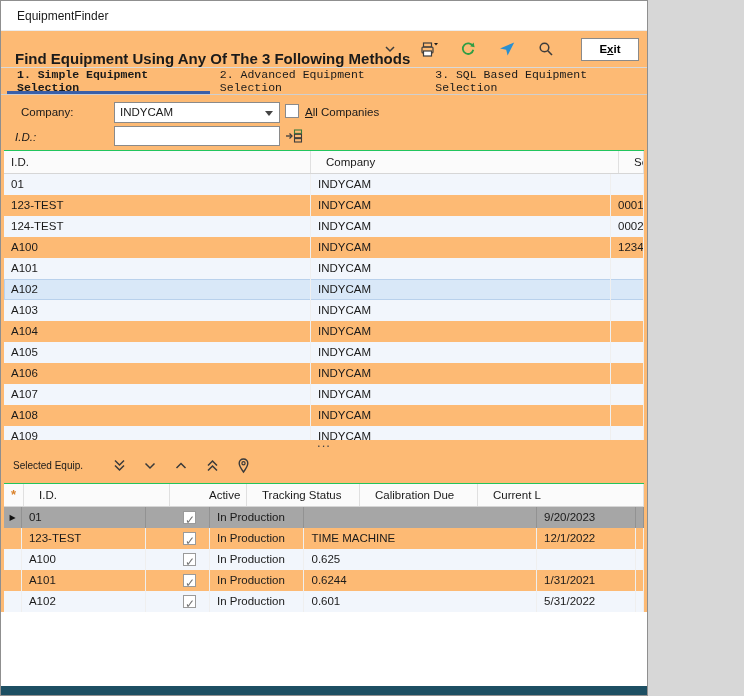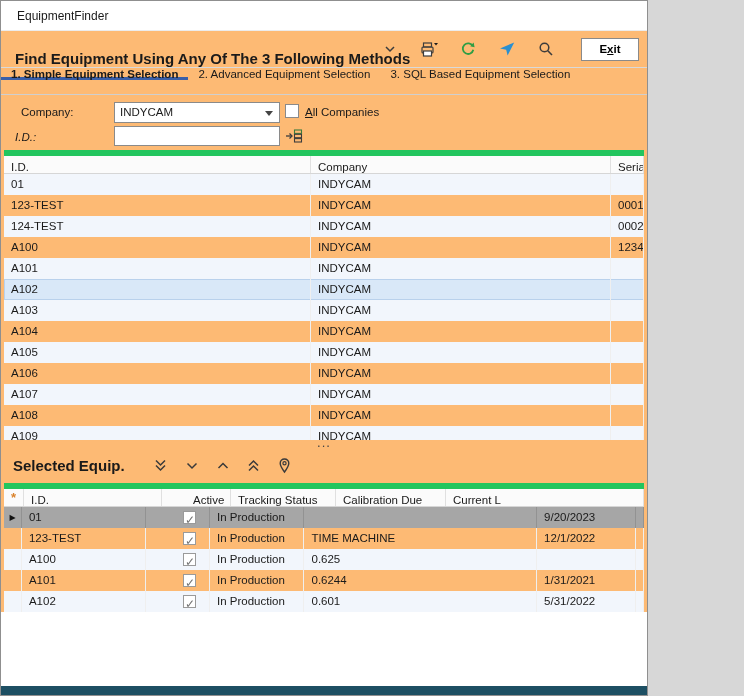--- a/index.html
+++ b/index.html
@@ -17,50 +17,50 @@
   
   .titlebar { flex:0 0 30px; display:flex; align-items:center; padding-left:16px; font-size:12px; border-bottom:1px solid #ececec; background:#fff; }
   
   .header { flex:0 0 37px; position:relative; display:flex; align-items:flex-end; border-bottom:1px solid #d9d9d9; }
   .header-title { margin-left:14px; font-size:15px; font-weight:bold; }
   .toolbar { position:absolute; right:8px; top:0; height:100%; display:flex; align-items:center; gap:15px; }
   .tbtn { width:24px; height:24px; display:flex; align-items:center; justify-content:center; cursor:pointer; }
   .exit-btn { width:58px; height:23px; border:1px solid #8a8a8a; background:#fff; font-size:11.5px; font-weight:bold; margin-left:8px; font-family:inherit; cursor:pointer; }
   .mn { text-decoration:underline; }
   
-  .tabs { flex:0 0 27px; display:flex; align-items:flex-start; border-bottom:1px solid #cfcfcf; }
+  .tabs { flex:0 0 27px; display:flex; align-items:flex-start; padding-left:6px; border-bottom:1px solid #cfcfcf;font-family:Liberation Mono, monospace; }
   .tab { padding:0 10px; display:flex; align-items:center; font-size:11.5px; cursor:pointer; }
   .tab.active { font-weight:bold; box-shadow:inset 0 -3px 0 var(--accent); }
   
   .form { flex:0 0 55px; position:relative; font-size:11.5px; }
   .lbl-company { position:absolute; left:20px; top:11px; }
   .combo { position:absolute; left:113px; top:7px; width:166px; height:21px; border:1px solid #8a8a8a; background:#fff; cursor:pointer; }
   .combo-value { display:block; line-height:19px; padding-left:5px; }
   .combo-arrow { position:absolute; right:6px; top:8px; width:0; height:0; border-left:4px solid transparent; border-right:4px solid transparent; border-top:5px solid #444; }
   .chk { position:absolute; left:284px; top:9px; width:14px; height:14px; border:1px solid #8a8a8a; background:#fff; cursor:pointer; }
   .lbl-allco { position:absolute; left:304px; top:11px; }
   .lbl-id { position:absolute; left:14px; top:36px;font-style:italic; }
   .id-input { position:absolute; left:113px; top:31px; width:166px; height:20px; border:1px solid #8a8a8a; font-family:inherit; font-size:11.5px; padding:0 4px; }
   .lookup-btn { position:absolute; left:283px; top:31px; width:20px; height:20px; display:flex; align-items:center; justify-content:center; cursor:pointer; }
   
   .grid { margin:0 3px; }
-  .grid-header { display:flex; height:24px; background:#fbfbfb; border-top:6px solid #22c55e; border-bottom:1px solid #d6d6d6; }
+  .grid-header { display:flex; height:24px; background:#fbfbfb; border-top:1px solid #22c55e; border-bottom:1px solid #d6d6d6;gap:8px; }
   .hcell { font-size:11.5px; line-height:22px; padding-left:7px; border-right:1px solid #e0e0e0; white-space:nowrap; overflow:hidden; }
   .t1 { width:307px; } .t2 { width:300px; } .t3 { flex:1; }
   .grid-body-top { height:266px; overflow:hidden; }
   .grow, .brow { display:flex; height:21px; cursor:default; }
   .gcell, .bcell { font-size:11.5px; line-height:21px; padding-left:7px; border-right:1px solid #efefef; white-space:nowrap; overflow:hidden; }
   .tint { background:var(--row-tint); }
   .sel { background:var(--selection-blue); box-shadow:inset 0 0 0 1px #b9d1ec; }
   
   .splitter { height:8px; display:flex; align-items:flex-start; justify-content:center; cursor:row-resize; }
   .splitter-grip { font-size:13px; line-height:6px; color:#444; letter-spacing:1px; }
   
   .selected-header { height:35px; display:flex; align-items:center; padding-left:12px; }
-  .selected-title { font-size:15px; font-weight:bold; }
+  .selected-title { font-size:10px; font-weight:normal; }
   .mover-icons { display:flex; align-items:center; gap:11px; margin-left:26px; }
   .micon { width:20px; height:20px; display:flex; align-items:center; justify-content:center; cursor:pointer; }
   
   .b0 { width:20px; padding-left:0; display:flex; align-items:center; justify-content:center; }
   .b1 { width:138px; } .b2 { width:45px; padding-left:0; display:flex; align-items:center; justify-content:center;margin-left:24px; }
   .b3 { width:105px; } .b4 { width:260px; } .b5 { width:110px; } .b6 { flex:1; }
   .asterisk { color:var(--asterisk-orange); font-size:13px; font-weight:bold; line-height:22px; }
   .ind { font-size:8px; color:#111; }
   .gsel { background:var(--selected-gray); }
   .gsel .bcell { border-right-color:#929292; }

